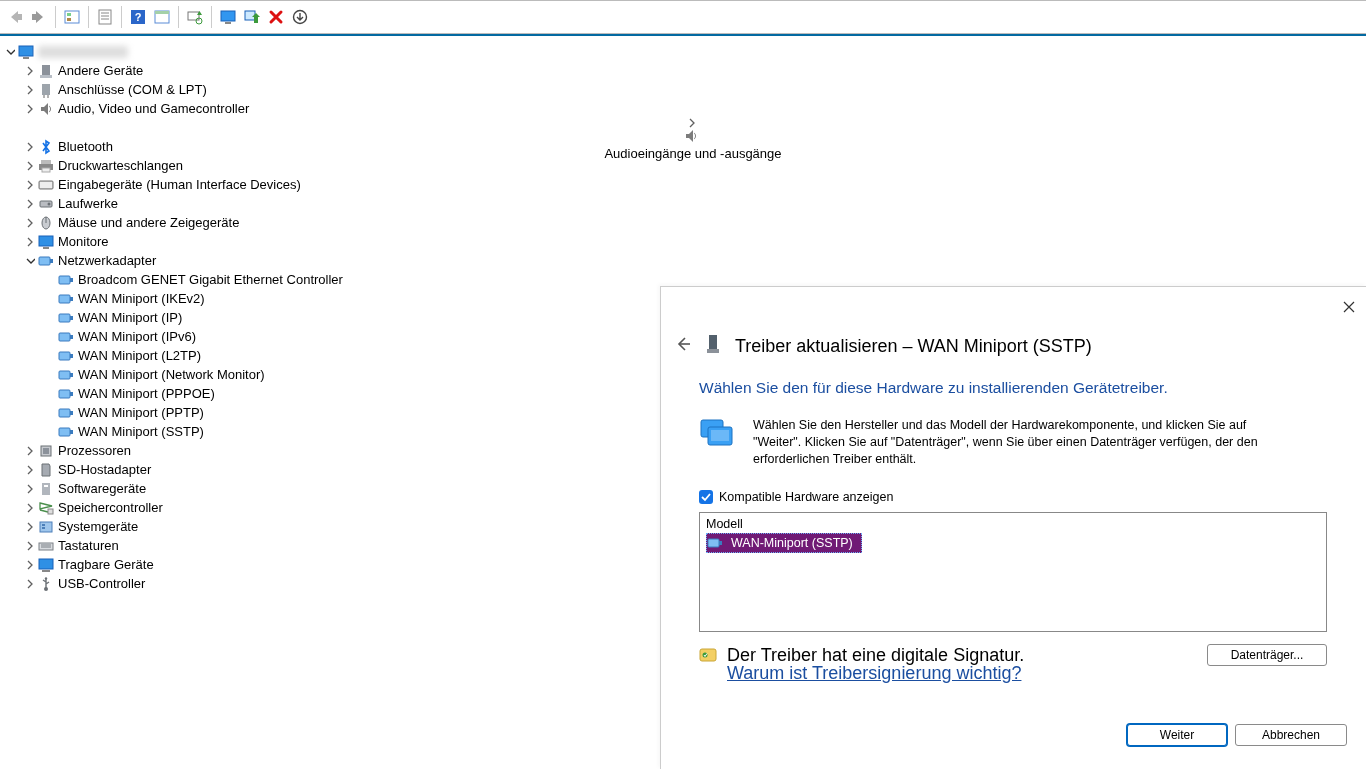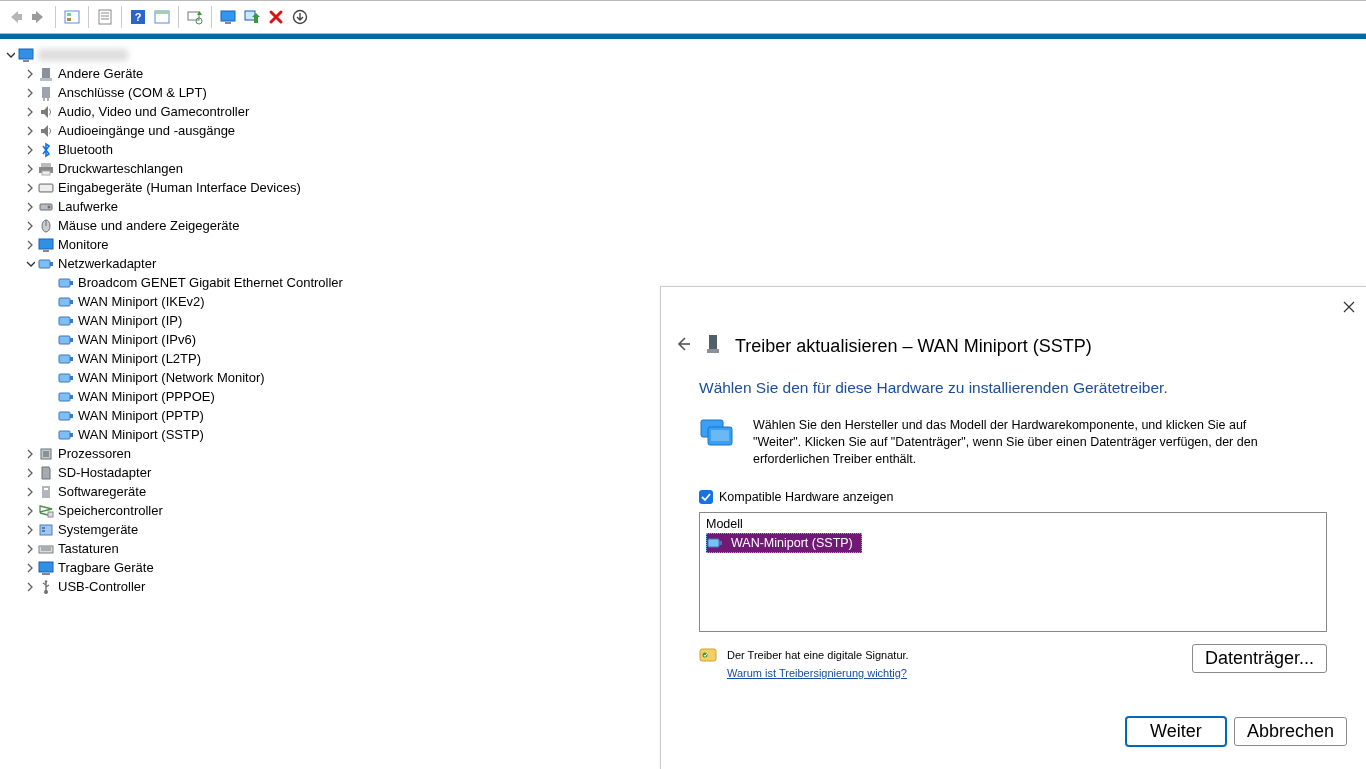--- a/index.html
+++ b/index.html
@@ -39,21 +39,21 @@
     border-radius: 2px;
   }
   .tbico { width: 16px; height: 16px; }
   .main {
     position: absolute;
     top: 34px;
     bottom: 0;
     left: 0;
     right: 0;
     overflow: auto;
-    border-top: 5px solid #0369a1;
+    border-top: 2px solid #0369a1;
   }
   .tree {
     padding: 6px 4px;
     font-size: 13px;
     line-height: 19px;
   }
   .node {
     display: flex;
     align-items: center;
     height: 19px;
@@ -174,28 +174,28 @@
   }
   .listbox .item .nicon svg { width: 16px; height: 14px; }
   .sigrow {
     margin-top: 14px;
     display: flex;
     align-items: flex-start;
     gap: 10px;
     position: relative;
   }
   .sigrow .sico svg { width: 18px; height: 18px; }
-  .sigrow .sgtxt { font-size: 11px; line-height: 18px; }
+  .sigrow .sgtxt { font-size: 18px; line-height: 18px; }
   .sigrow a { color: #1b4ea0; text-decoration: underline; cursor: pointer; }
   .btn-std {
     background: #fff;
     border: 1px solid #8a8a8a;
     border-radius: 3px;
     padding: 3px 12px;
-    font-size: 18px;
+    font-size: 12px;
     min-width: 94px;
     text-align: center;
     cursor: default;
   }
   .dlg-disk-btn {
     position: absolute;
     right: 0;
     top: -2px;
   }
   .dlg-footer {
@@ -349,21 +349,21 @@
           </svg>
         </span>
         <span class="nicon">
           <svg viewBox="0 0 16 16">
             <path d="M3 6h3l4-4v12l-4-4H3z" fill="#7c7c7c"></path>
             <path d="M11 5c2 1 2 5 0 6" fill="none" stroke="#7c7c7c"></path>
           </svg>
         </span>
         <span>Audio, Video und Gamecontroller</span>
       </div>
-      <div class="node" style="padding-left: 20px;">
+      <div class="node" style="padding-left: 20px; flex-direction: column;">
         <span class="expander">
           <svg viewBox="0 0 10 10">
             <path d="M3 1l4 4-4 4" fill="none" stroke="#606060" stroke-width="1.3"></path>
           </svg>
         </span>
         <span class="nicon">
           <svg viewBox="0 0 16 16">
             <path d="M3 6h3l4-4v12l-4-4H3z" fill="#7c7c7c"></path>
             <path d="M11 5c2 1 2 5 0 6" fill="none" stroke="#7c7c7c"></path>
           </svg>

